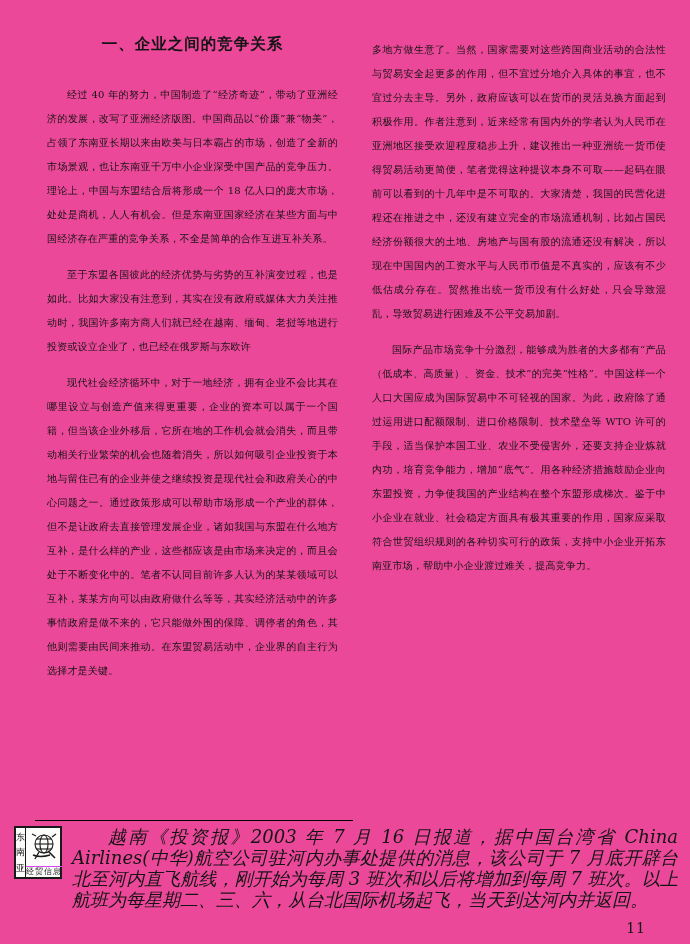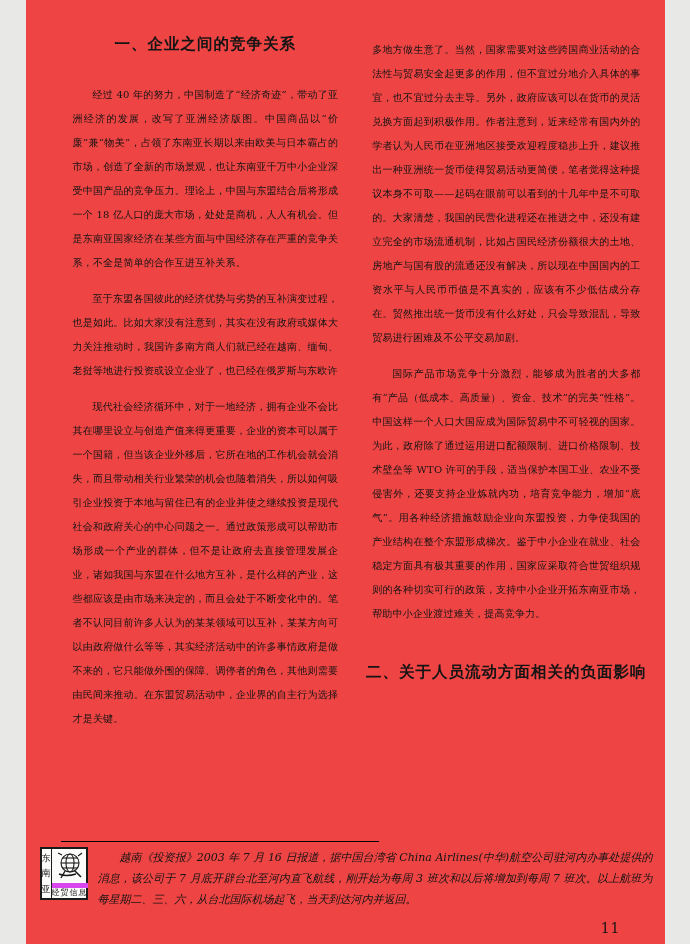--- a/index.html
+++ b/index.html
@@ -1,21 +1,21 @@
 <!DOCTYPE html>
 <html><head>
 <meta charset="utf-8">
 <style>
   html, body { margin: 0; padding: 0; background: #e8e8e6; }
   .page {
     position: relative;
-    width: 639px;
+    width: 690px;
     height: 944px;
     margin: 0 auto;
-    background: #ef4444;
+    background: #ec4899;
     color: #141414;
     font-family: "DejaVu Serif", "Liberation Serif", serif;
     overflow: hidden;
     box-sizing: border-box;
   }
   .columns {
     display: flex;
     padding: 26px 12px 0 35px;
     gap: 10px;
   }
@@ -82,33 +82,33 @@
     display: flex;
     flex-direction: column;
   }
   .seal-globe {
     flex: 1;
     display: flex;
     align-items: center;
     justify-content: center;
   }
   .seal-bottom {
-    border-top: 5px solid #d946ef;
+    border-top: 1px solid #d946ef;
     font-size: 8px;
     line-height: 10px;
     text-align: center;
     letter-spacing: 1px;
     white-space: nowrap;
     overflow: hidden;
   }
   .footnote-text {
     flex: 1;
     margin: 0;
     font-style: italic;
-    font-size: 11px;
+    font-size: 18px;
     line-height: 21px;
     text-align: justify;
     text-indent: 2em;
   }
   .page-number {
     position: absolute;
     right: 44px;
     bottom: 8px;
     font-size: 14px;
     letter-spacing: 1px;
@@ -124,21 +124,20 @@
     <div class="col col-left">
       <h2 class="col-heading">一、企业之间的竞争关系</h2>
       <p class="indent">经过 40 年的努力，中国制造了“经济奇迹”，带动了亚洲经济的发展，改写了亚洲经济版图。中国商品以“价廉”兼“物美”，占领了东南亚长期以来由欧美与日本霸占的市场，创造了全新的市场景观，也让东南亚千万中小企业深受中国产品的竞争压力。理论上，中国与东盟结合后将形成一个 18 亿人口的庞大市场，处处是商机，人人有机会。但是东南亚国家经济在某些方面与中国经济存在严重的竞争关系，不全是简单的合作互进互补关系。</p>
       <p class="indent">至于东盟各国彼此的经济优势与劣势的互补演变过程，也是如此。比如大家没有注意到，其实在没有政府或媒体大力关注推动时，我国许多南方商人们就已经在越南、缅甸、老挝等地进行投资或设立企业了，也已经在俄罗斯与东欧许</p>
       <p class="indent">现代社会经济循环中，对于一地经济，拥有企业不会比其在哪里设立与创造产值来得更重要，企业的资本可以属于一个国籍，但当该企业外移后，它所在地的工作机会就会消失，而且带动相关行业繁荣的机会也随着消失，所以如何吸引企业投资于本地与留住已有的企业并使之继续投资是现代社会和政府关心的中心问题之一。通过政策形成可以帮助市场形成一个产业的群体，但不是让政府去直接管理发展企业，诸如我国与东盟在什么地方互补，是什么样的产业，这些都应该是由市场来决定的，而且会处于不断变化中的。笔者不认同目前许多人认为的某某领域可以互补，某某方向可以由政府做什么等等，其实经济活动中的许多事情政府是做不来的，它只能做外围的保障、调停者的角色，其他则需要由民间来推动。在东盟贸易活动中，企业界的自主行为选择才是关键。</p>
     </div>
 
     <div class="col col-right">
       <p>多地方做生意了。当然，国家需要对这些跨国商业活动的合法性与贸易安全起更多的作用，但不宜过分地介入具体的事宜，也不宜过分去主导。另外，政府应该可以在货币的灵活兑换方面起到积极作用。作者注意到，近来经常有国内外的学者认为人民币在亚洲地区接受欢迎程度稳步上升，建议推出一种亚洲统一货币使得贸易活动更简便，笔者觉得这种提议本身不可取——起码在眼前可以看到的十几年中是不可取的。大家清楚，我国的民营化进程还在推进之中，还没有建立完全的市场流通机制，比如占国民经济份额很大的土地、房地产与国有股的流通还没有解决，所以现在中国国内的工资水平与人民币币值是不真实的，应该有不少低估成分存在。贸然推出统一货币没有什么好处，只会导致混乱，导致贸易进行困难及不公平交易加剧。</p>
       <p class="indent">国际产品市场竞争十分激烈，能够成为胜者的大多都有“产品（低成本、高质量）、资金、技术”的完美“性格”。中国这样一个人口大国应成为国际贸易中不可轻视的国家。为此，政府除了通过运用进口配额限制、进口价格限制、技术壁垒等 WTO 许可的手段，适当保护本国工业、农业不受侵害外，还要支持企业炼就内功，培育竞争能力，增加“底气”。用各种经济措施鼓励企业向东盟投资，力争使我国的产业结构在整个东盟形成梯次。鉴于中小企业在就业、社会稳定方面具有极其重要的作用，国家应采取符合世贸组织规则的各种切实可行的政策，支持中小企业开拓东南亚市场，帮助中小企业渡过难关，提高竞争力。</p>
-      <h2 class="col-heading mid">二、关于人员流动方面相关的负面影响</h2>
     </div>
 
   </div>
 
   <div class="footer">
     <hr class="footnote-rule">
     <div class="footnote-row">
 
       <div class="seal">
         <div class="seal-side">

